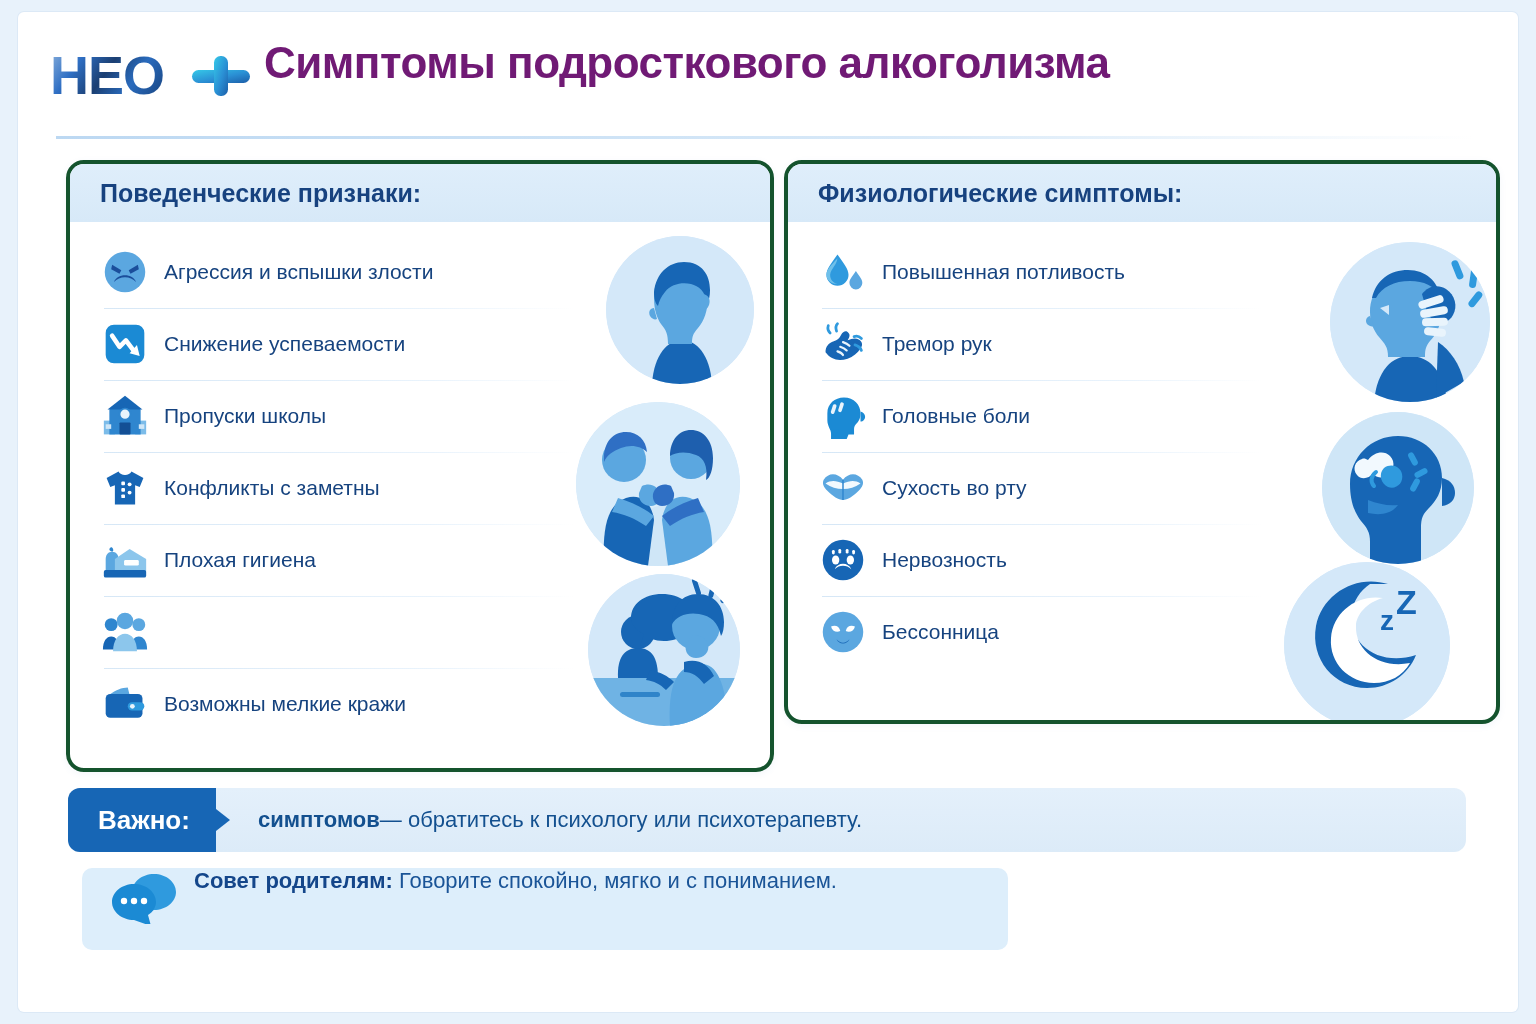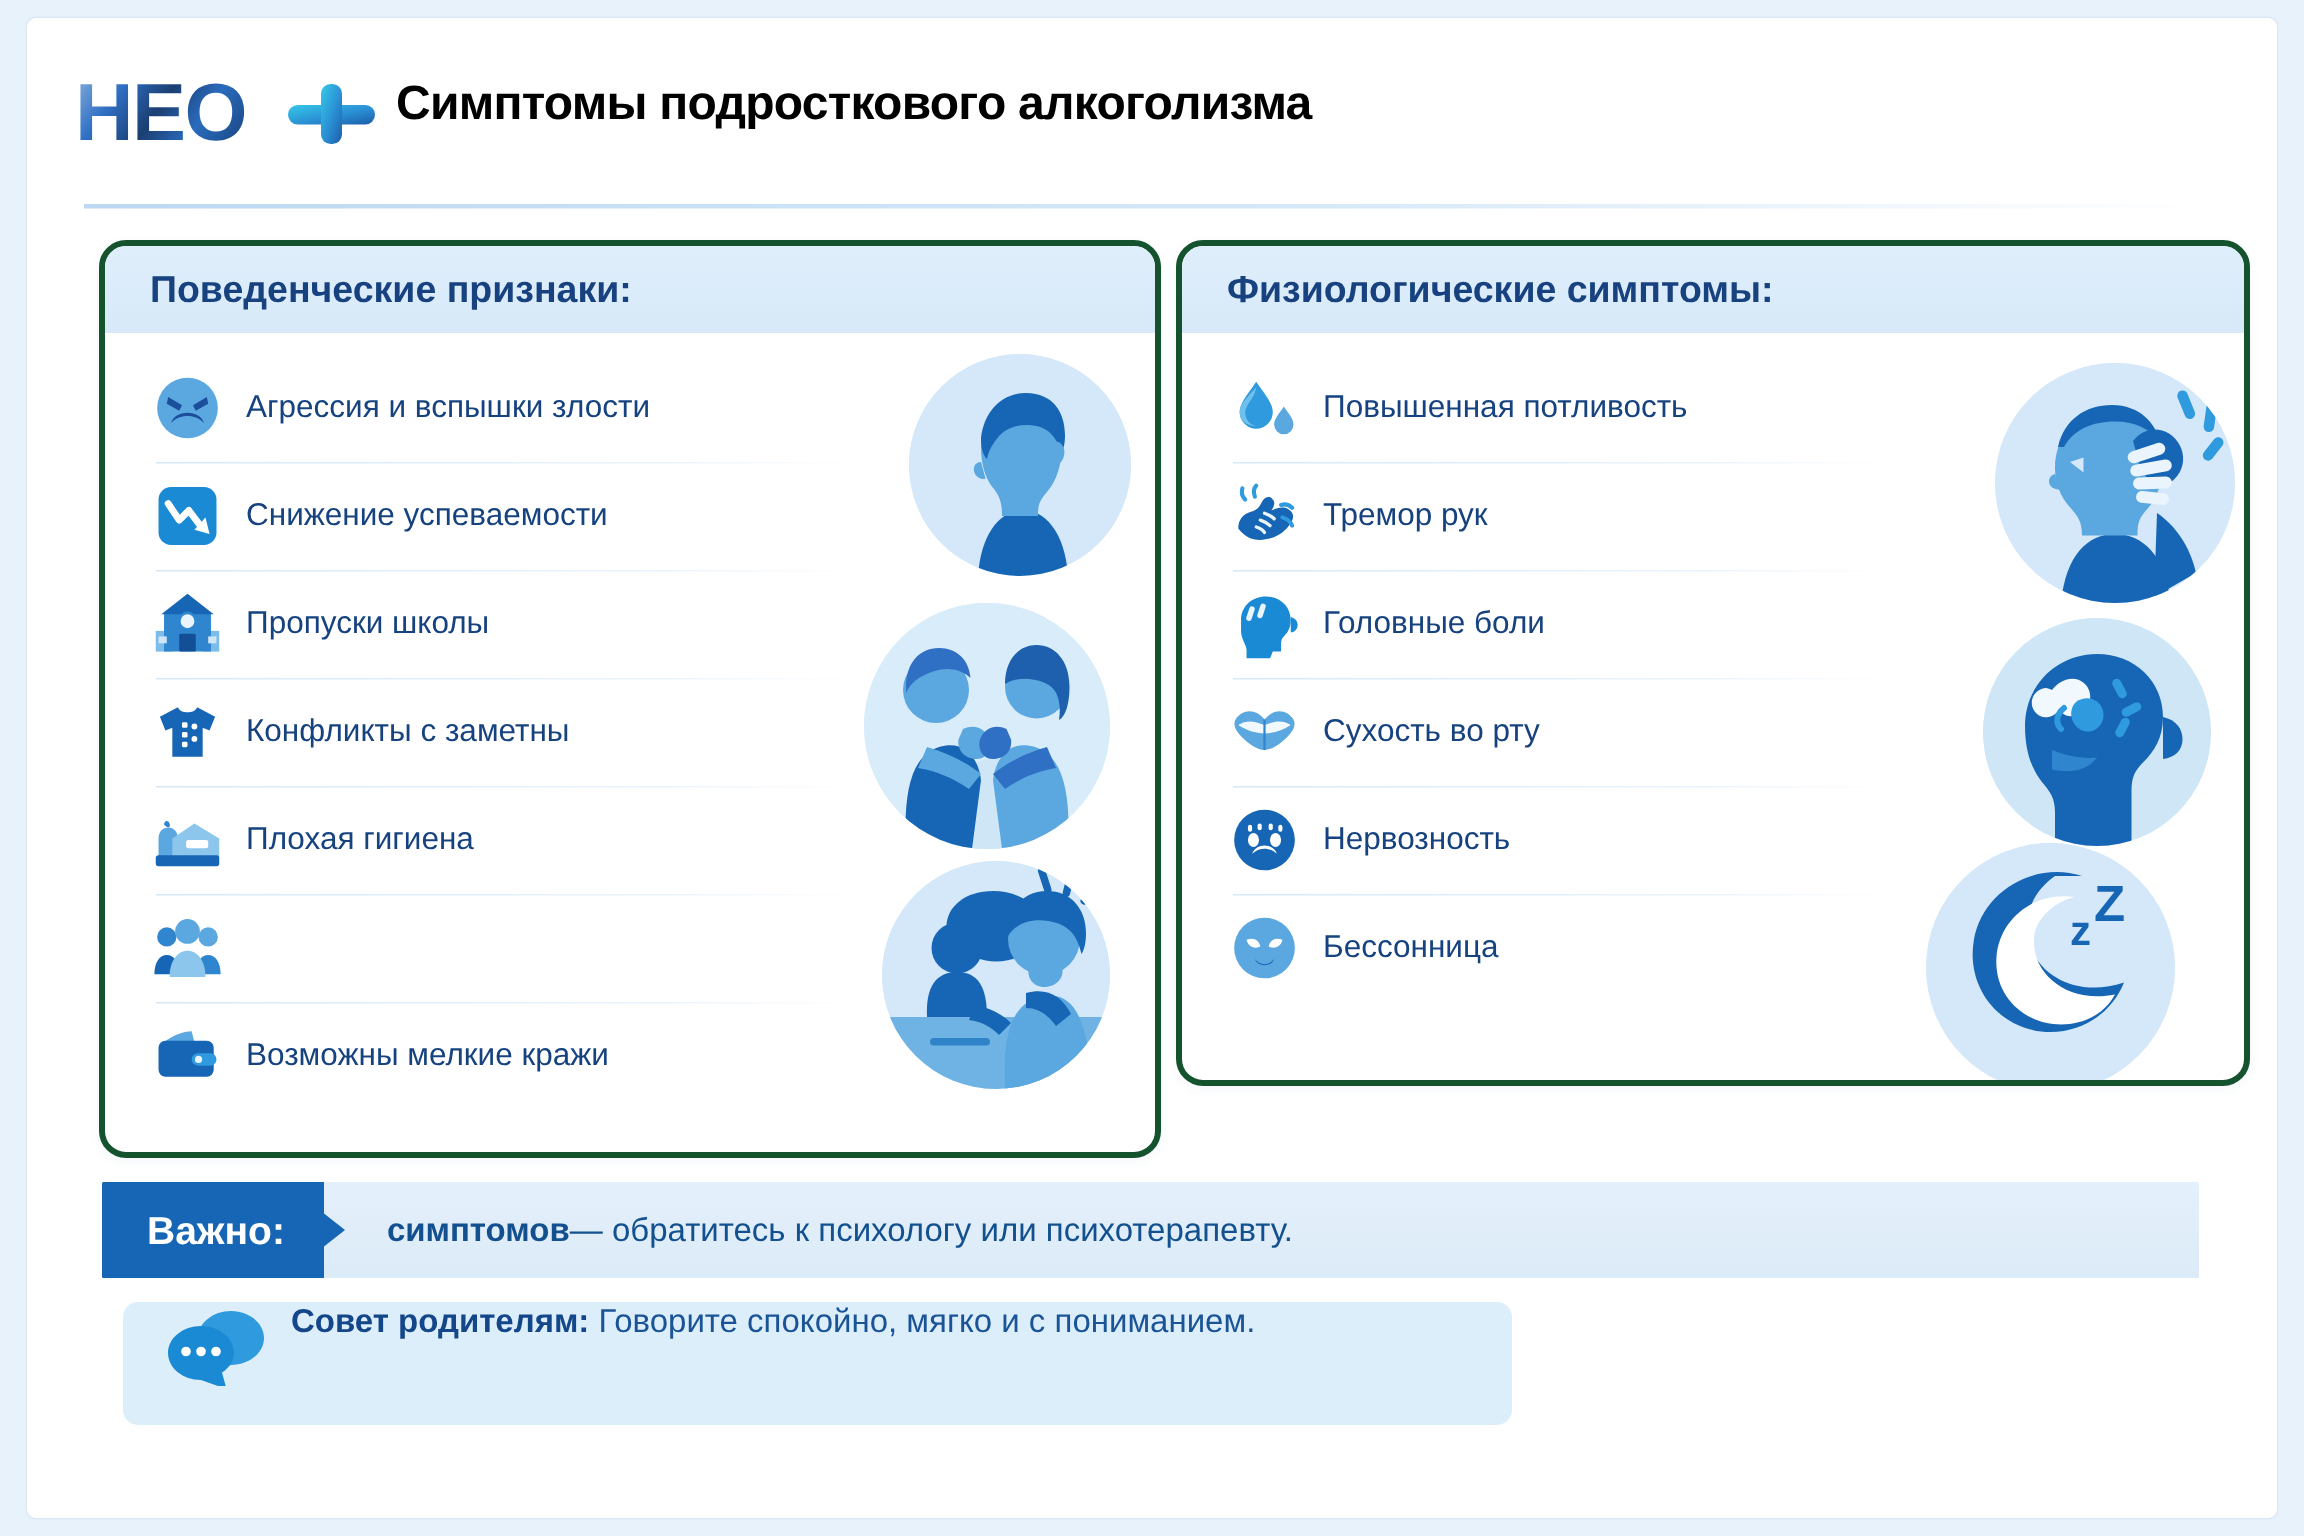--- a/index.html
+++ b/index.html
@@ -24,22 +24,22 @@
     position:absolute;left:32px;top:36px;
     font-size:54px;font-weight:bold;letter-spacing:-1px;
     line-height:54px;
     background:linear-gradient(125deg,#8fb4dd 0%,#2f6fc4 25%,#1b3f72 48%,#2a6bbd 70%,#17417a 100%);
     -webkit-background-clip:text;background-clip:text;color:transparent;
   }
   .logo-plus{
     position:absolute;left:172px;top:44px;width:62px;height:40px;
   }
   .title{
-    position:absolute;left:246px;top:38px;
-    font-size:32px;font-weight:bold;color:#000000;
+    position:absolute;left:246px;top:26px;
+    font-size:44px;font-weight:bold;color:#701a75;
     letter-spacing:-0.5px;white-space:nowrap;
   }
   .title-rule{
     position:absolute;left:38px;top:124px;width:1418px;height:3px;
     background:linear-gradient(90deg,#bcd8f2 0%,#d8e9f8 60%,#ffffff 100%);
   }
 
   
   .panel{
     position:absolute;
@@ -93,21 +93,21 @@
   #illus-conflict{right:30px;top:180px;width:164px;height:164px;}
   #illus-talk{right:30px;top:352px;width:152px;height:152px;}
   #illus-headache{right:6px;top:20px;width:160px;height:160px;}
   #illus-brain{right:22px;top:190px;width:152px;height:152px;}
   #illus-moon{right:46px;top:340px;width:166px;height:166px;}
 
   
   #banner-important{
     position:absolute;left:50px;top:776px;width:1398px;height:64px;
     background:linear-gradient(180deg,#e4f0fb 0%,#dcebf8 100%);
-    border-radius:1px;display:flex;align-items:stretch;overflow:hidden;
+    border-radius:12px;display:flex;align-items:stretch;overflow:hidden;
   }
   .badge-important{
     background:#1766b5;color:#ffffff;
     font-size:26px;font-weight:bold;
     display:flex;align-items:center;
     padding:0 26px 0 30px;
     position:relative;
   }
   .badge-arrow{
     position:absolute;right:-14px;top:50%;transform:translateY(-50%);

